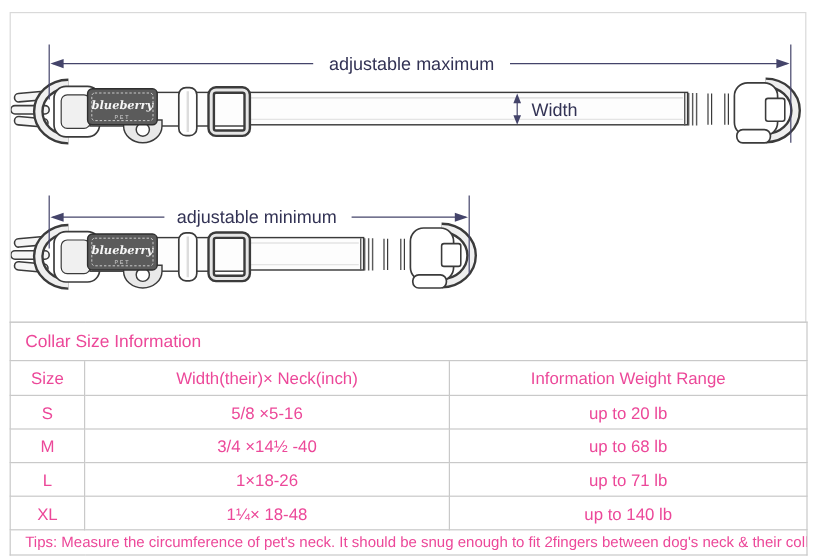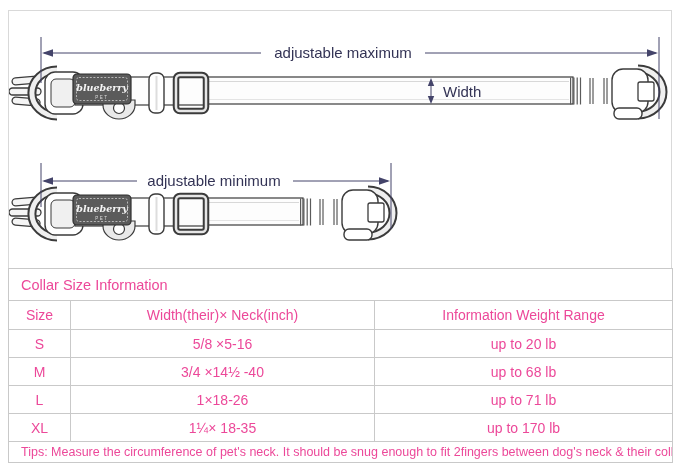--- a/index.html
+++ b/index.html
@@ -156,22 +156,22 @@
         <td>3/4 ×14½ -40</td>
         <td>up to 68 lb</td>
       </tr>
       <tr class="data-row">
         <td>L</td>
         <td>1×18-26</td>
         <td>up to 71 lb</td>
       </tr>
       <tr class="data-row">
         <td>XL</td>
-        <td>1¼× 18-35</td>
-        <td>up to 170 lb</td>
+        <td>1¼× 18-48</td>
+        <td>up to 140 lb</td>
       </tr>
       <tr class="tips-row">
         <td colspan="3">Tips: Measure the circumference of pet's neck. It should be snug enough to fit 2fingers between dog's neck &amp; their collar.</td>
       </tr>
     </tbody>
   </table>
 
 </div>
 
 </body></html>

